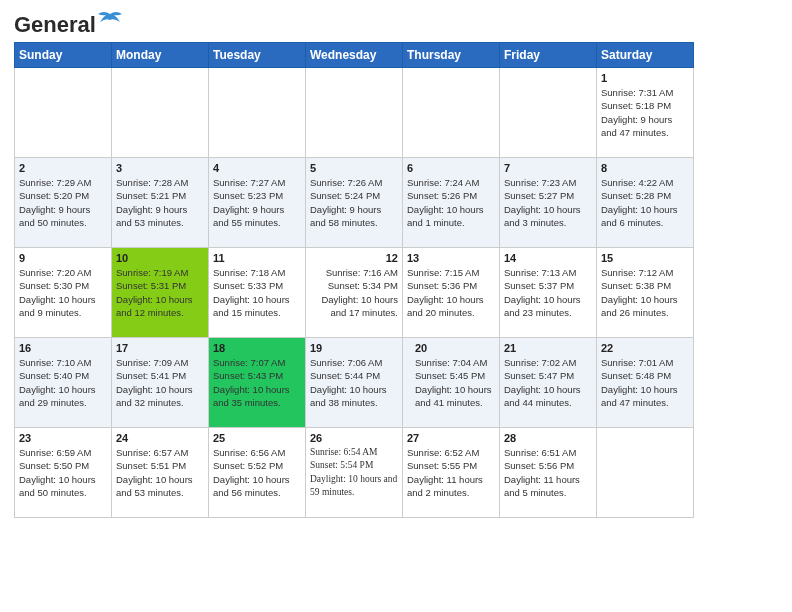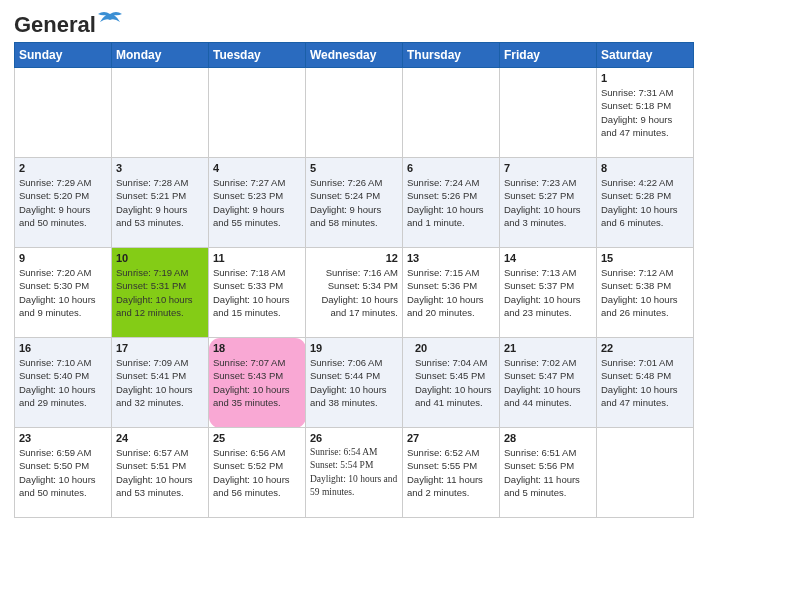--- a/index.html
+++ b/index.html
@@ -230,21 +230,21 @@
             <div class="day-info" style="white-space: pre-line;">Sunrise: 7:10 AM
 Sunset: 5:40 PM
 Daylight: 10 hours and 29 minutes.</div>
           </td>
           <td style="background: rgb(238, 242, 249);">
             <span class="day-num">17</span>
             <div class="day-info" style="white-space: pre-line;">Sunrise: 7:09 AM
 Sunset: 5:41 PM
 Daylight: 10 hours and 32 minutes.</div>
           </td>
-          <td style="background: #f9a8d4; border-radius: 11px;">
+          <td style="background: #22c55e;">
             <span class="day-num">18</span>
             <div class="day-info" style="white-space: pre-line;">Sunrise: 7:07 AM
 Sunset: 5:43 PM
 Daylight: 10 hours and 35 minutes.</div>
           </td>
           <td style="background: rgb(238, 242, 249);">
             <span class="day-num">19</span>
             <div class="day-info" style="white-space: pre-line;">Sunrise: 7:06 AM
 Sunset: 5:44 PM
 Daylight: 10 hours and 38 minutes.</div>

